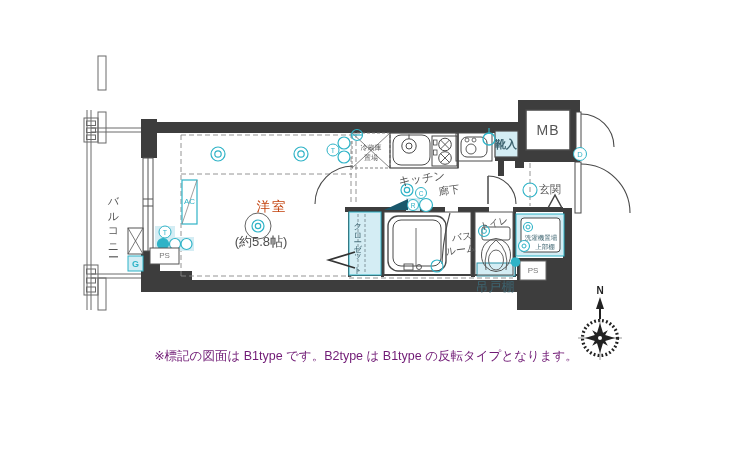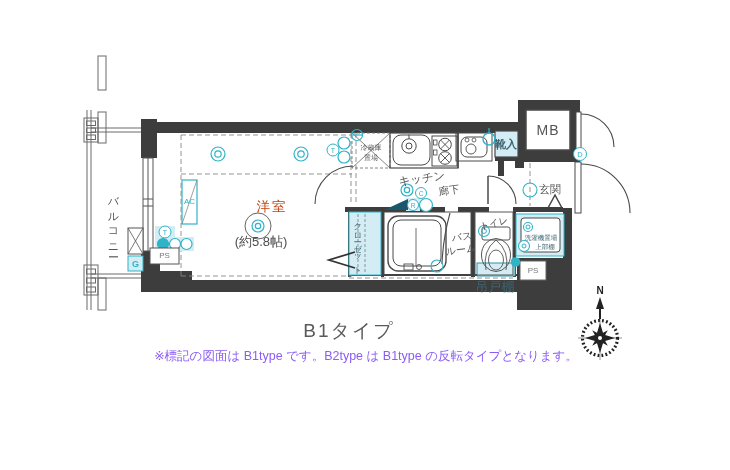--- a/index.html
+++ b/index.html
@@ -250,16 +250,15 @@
   <div class="lbl cyan" style="left:135.5px;top:263.5px;font-size:9px;font-weight:bold;">G</div>
 
   <div class="chip" style="left:165px;top:232px;width:11px;height:11px;font-size:7px;">T</div>
   <div class="chip" style="left:333px;top:150px;width:11px;height:11px;font-size:7px;">T</div>
   <div class="chip" style="left:421px;top:193px;width:10px;height:10px;font-size:6.5px;">C</div>
   <div class="chip" style="left:413px;top:205px;width:10px;height:10px;font-size:6.5px;">R</div>
   <div class="chip" style="left:580px;top:154px;width:12px;height:12px;font-size:7.5px;">D</div>
 
   <div class="lbl" style="left:600px;top:291px;font-size:10px;font-weight:bold;color:#222;">N</div>
 
-  <div class="lbl" style="left:349px;top:330px;font-size:19px;letter-spacing:2px;color:#5a5a5a;">B1タイプ</div>
-  <div class="lbl" style="left:366px;top:356px;font-size:12.5px;color:#8b5cf6;">※標記の図面は B1type です。B2type は B1type の反転タイプとなります。</div>
+  <div class="lbl" style="left:366px;top:356px;font-size:12.5px;color:#701a75;">※標記の図面は B1type です。B2type は B1type の反転タイプとなります。</div>
 
 </div>
 
 </body></html>

